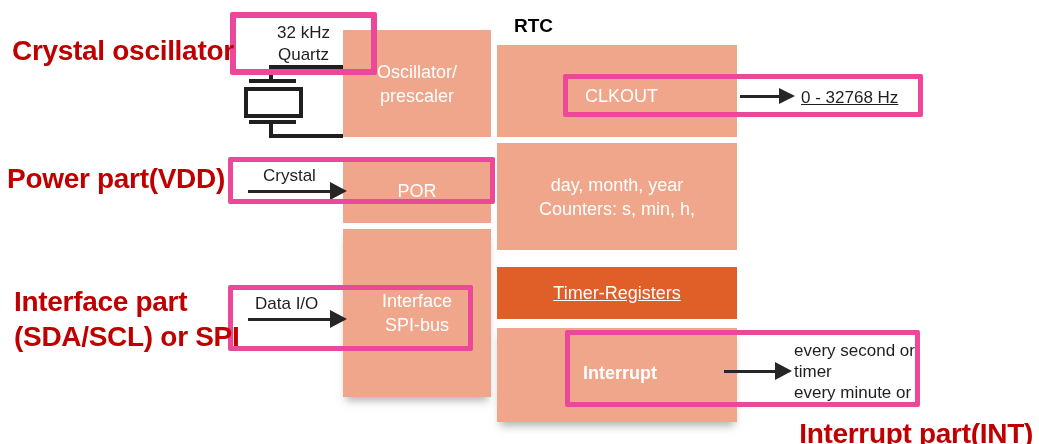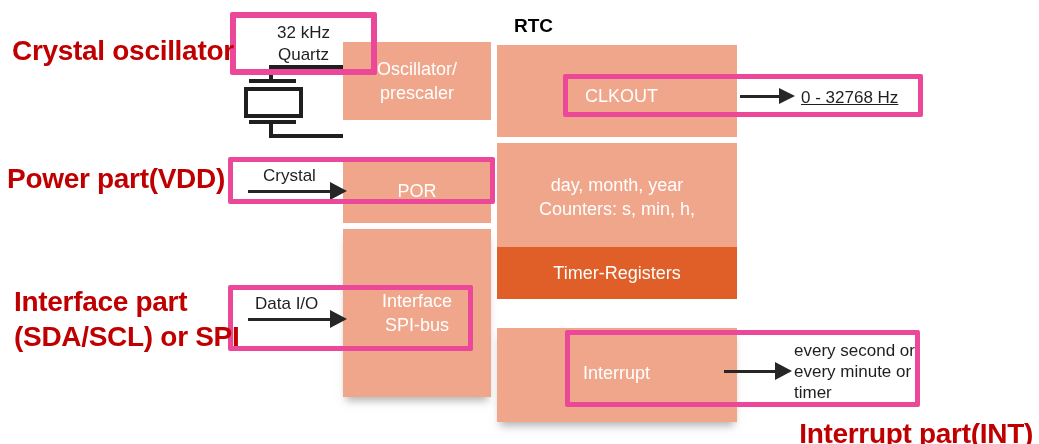--- a/index.html
+++ b/index.html
@@ -40,49 +40,49 @@
     position:absolute;box-sizing:border-box;border:4px solid #1f1f1f;background:#ffffff;
   }
 </style>
 </head>
 <body>
 
 <div class="canvas">
 
   <div class="rtc-title" style="left:514px;top:15px;">RTC</div>
 
-  <div class="block" style="left:343px;top:42px;width:148px;height:78px;">
+  <div class="block" style="left:343px;top:30px;width:148px;height:107px;">
     <span>Oscillator/</span>
     <span>prescaler</span>
   </div>
 
   <div class="block" style="left:343px;top:158px;width:148px;height:65px;">
     <span>POR</span>
   </div>
 
   <div class="block shadow" style="left:343px;top:229px;width:148px;height:168px;">
     <span>Interface</span>
     <span>SPI-bus</span>
   </div>
 
   <div class="block" style="left:497px;top:45px;width:240px;height:92px;"></div>
 
   <div class="block" style="left:497px;top:143px;width:240px;height:107px;">
     <span>day, month, year</span>
     <span>Counters: s, min, h,</span>
   </div>
 
-  <div class="block dark" style="left:497px;top:247px;width:240px;height:52px;">
+  <div class="block dark" style="left:497px;top:267px;width:240px;height:52px;text-decoration:underline;">
     <span>Timer-Registers</span>
   </div>
 
   <div class="block shadow" style="left:497px;top:328px;width:240px;height:94px;"></div>
 
   <div class="white-text" style="left:585px;top:86px;">CLKOUT</div>
-  <div class="white-text" style="left:583px;top:363px;">Interrupt</div>
+  <div class="white-text" style="left:583px;top:363px;font-weight:bold;">Interrupt</div>
 
   <div class="wire" style="left:271px;top:65px;width:72px;height:4px;"></div>
   <div class="wire" style="left:269px;top:65px;width:4px;height:18px;"></div>
   <div class="wire" style="left:249px;top:79px;width:47px;height:4px;"></div>
   <div class="crystal-body" style="left:244px;top:87px;width:59px;height:31px;"></div>
   <div class="wire" style="left:249px;top:120px;width:47px;height:4px;"></div>
   <div class="wire" style="left:269px;top:120px;width:4px;height:18px;"></div>
   <div class="wire" style="left:269px;top:134px;width:74px;height:4px;"></div>
 
   <div class="shaft" style="left:248px;top:190px;width:84px;"></div>
@@ -107,22 +107,22 @@
 
   <div class="redbox" style="left:228px;top:285px;width:245px;height:66px;"></div>
   <div class="ann" style="left:255px;top:293px;">Data I/O</div>
 
   <div class="redbox" style="left:563px;top:74px;width:360px;height:43px;"></div>
   <div class="ann" style="left:801px;top:87px;text-decoration:underline;">0 - 32768 Hz</div>
 
   <div class="redbox" style="left:565px;top:330px;width:355px;height:77px;"></div>
   <div class="ann" style="left:794px;top:340px;">
     <span style="display:block;">every second or</span>
+    <span style="display:block;">timer</span>
     <span style="display:block;">every minute or</span>
-    <span style="display:block;">timer</span>
   </div>
 
   <div class="red-label" style="left:12px;top:33px;">Crystal oscillator</div>
 
   <div class="red-label" style="left:7px;top:161px;">Power part(VDD)</div>
 
   <div class="red-label" style="left:14px;top:284px;">
     <span style="display:block;">Interface part</span>
     <span style="display:block;">(SDA/SCL) or SPI</span>
   </div>

